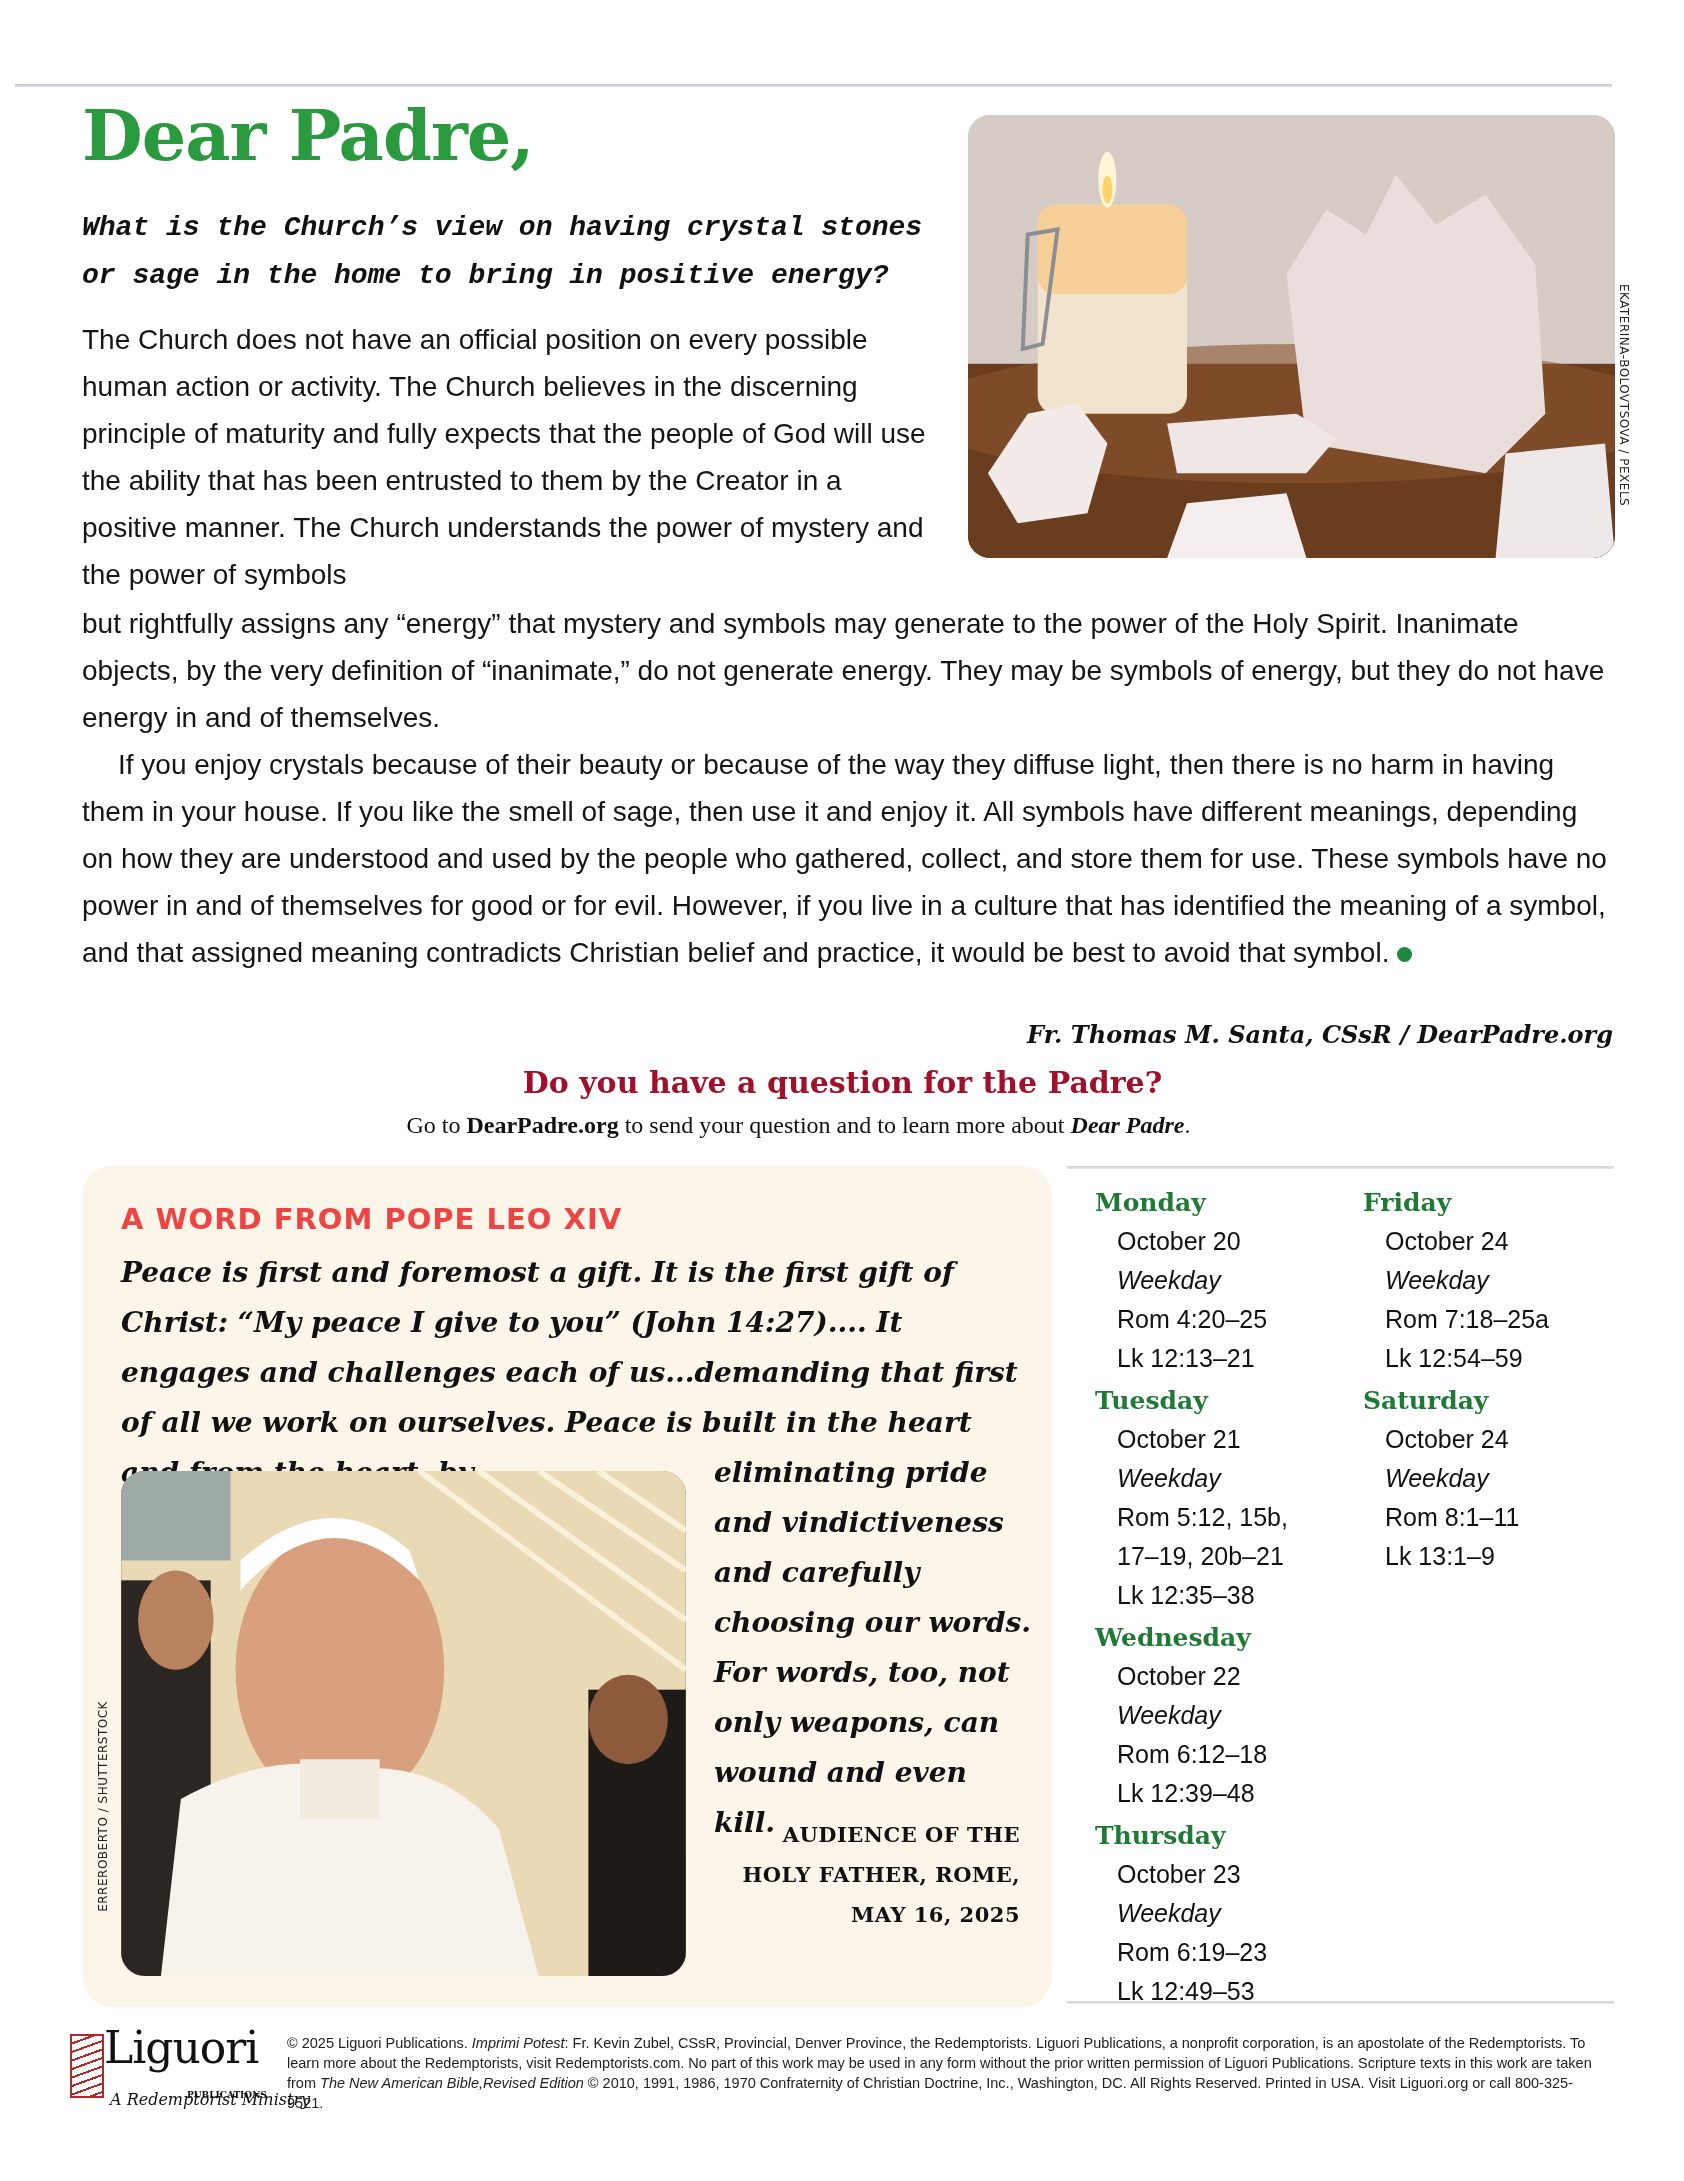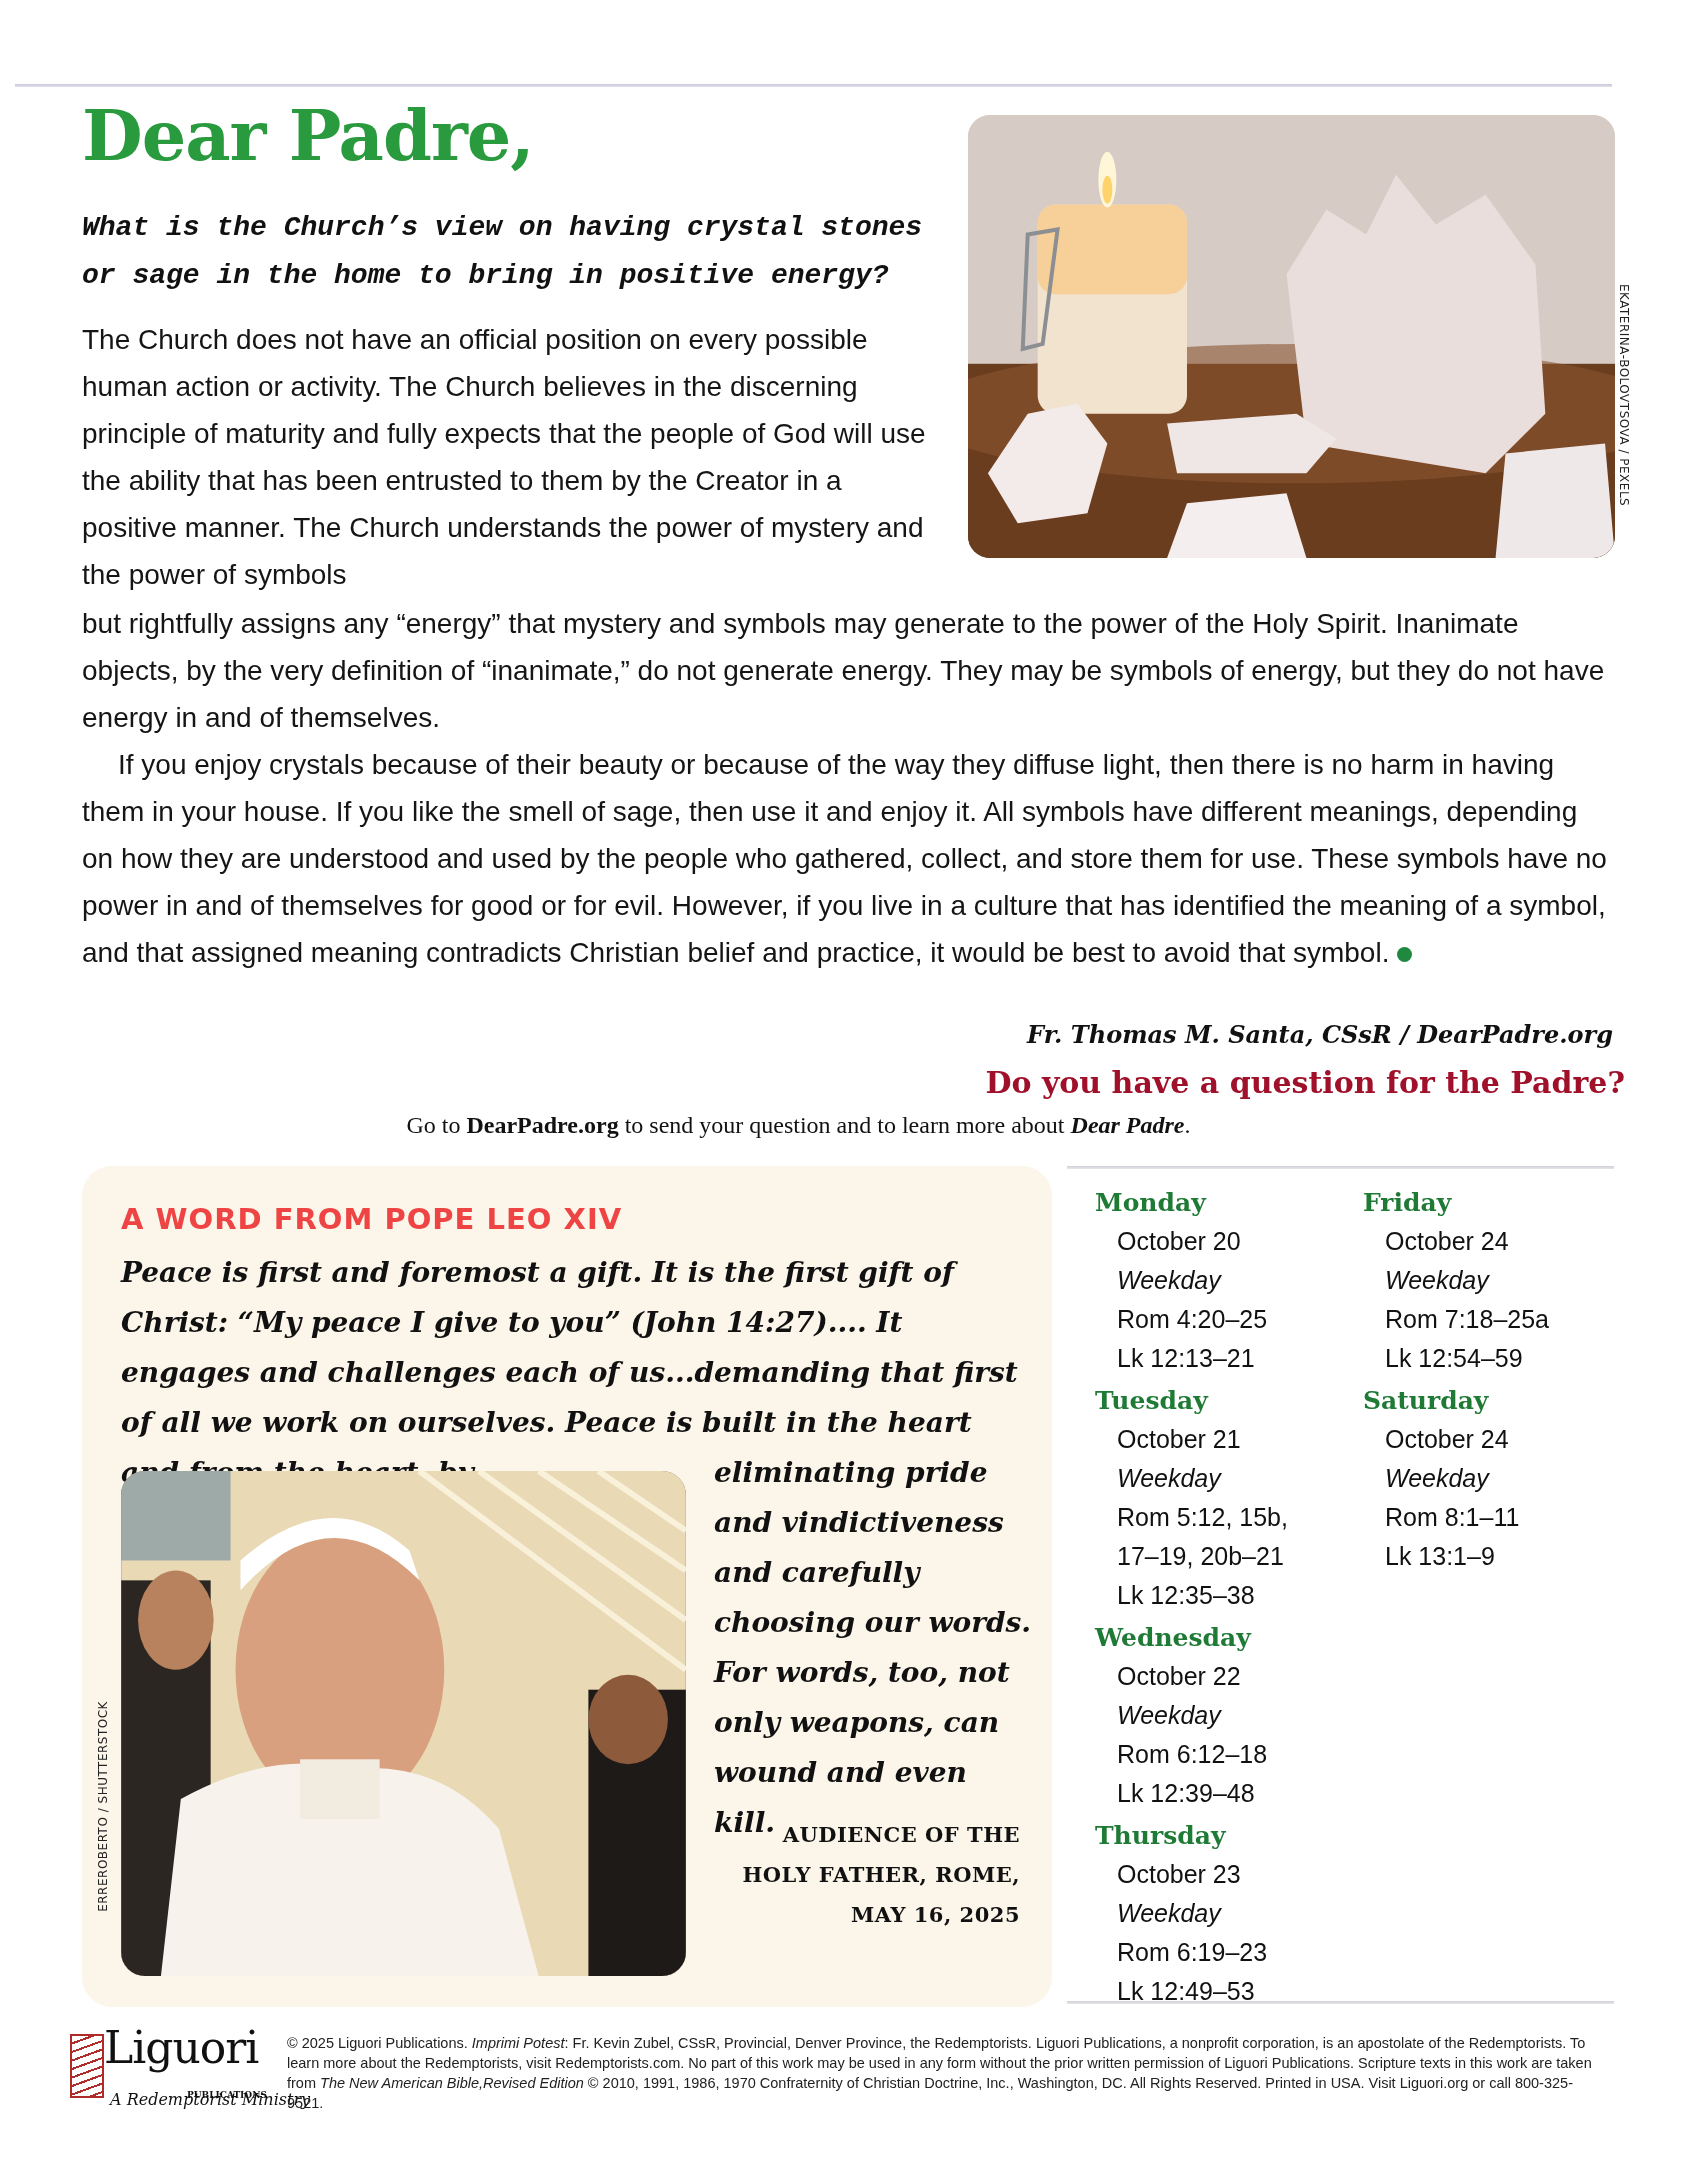--- a/index.html
+++ b/index.html
@@ -20,22 +20,22 @@
   .para2 { left: 82px; top: 741px; width: 1532px; text-indent: 36px; }
   .end-bullet { display: inline-block; width: 15px; height: 15px; border-radius: 50%;
     background: #1f8a3f; margin-left: 8px; vertical-align: middle; }
   .photo-crystals { left: 968px; top: 115px; width: 647px; height: 443px; border-radius: 22px; overflow: hidden;
     background: linear-gradient(180deg, #d9cfc9 0%, #c9beb8 40%, #7a4a2a 62%, #5a3418 100%); }
   .credit-vert { font-family: "DejaVu Sans", sans-serif; font-size: 12px; color: #222; letter-spacing: 0.5px;
     writing-mode: vertical-rl; }
   .credit-crystals { left: 1617px; top: 284px; }
   .signature { right: 72px; top: 1020px; font-family: "DejaVu Serif", serif; font-style: italic; font-weight: bold;
     font-size: 24px; color: #111; }
-  .cta-title { left: 0; width: 1685px; text-align: right; top: 1065px; font-family: "DejaVu Serif", serif;
-    font-weight: bold; font-size: 30px; color: #a0102a; padding-right: 60px; box-sizing: border-box; }
+  .cta-title { left: 0; width: 1685px; text-align: center; top: 1065px; font-family: "DejaVu Serif", serif;
+    font-weight: bold; font-size: 30px; color: #a0102a; box-sizing: border-box; }
   .cta-text { left: 0; width: 1685px; text-align: center; top: 1112px; font-family: Liberation Serif, serif;
     font-size: 24px; color: #111; padding-right: 88px; box-sizing: border-box; }
   .cta-text b { font-weight: bold; }
   .cta-text i { font-style: italic; font-weight: bold; }
   .pope-box { left: 82px; top: 1166px; width: 970px; height: 841px; border-radius: 30px;
     background: #fbf5ea; }
   .pope-heading { left: 121px; top: 1202px; font-family: "DejaVu Sans", sans-serif; font-weight: bold;
     font-size: 29px; color: #ef4444; letter-spacing: 1px; }
   .pope-quote { font-family: "DejaVu Serif", serif; font-style: italic; font-weight: bold; font-size: 28px;
     line-height: 50px; color: #111; }

